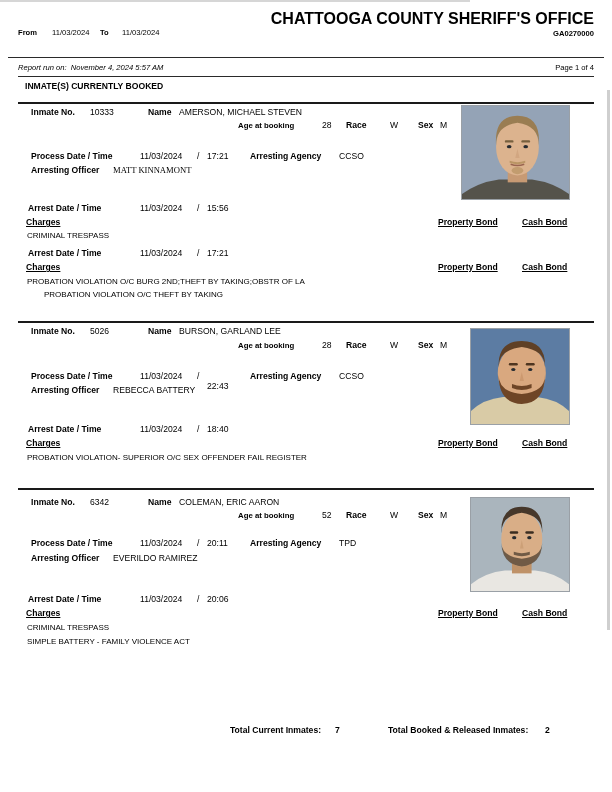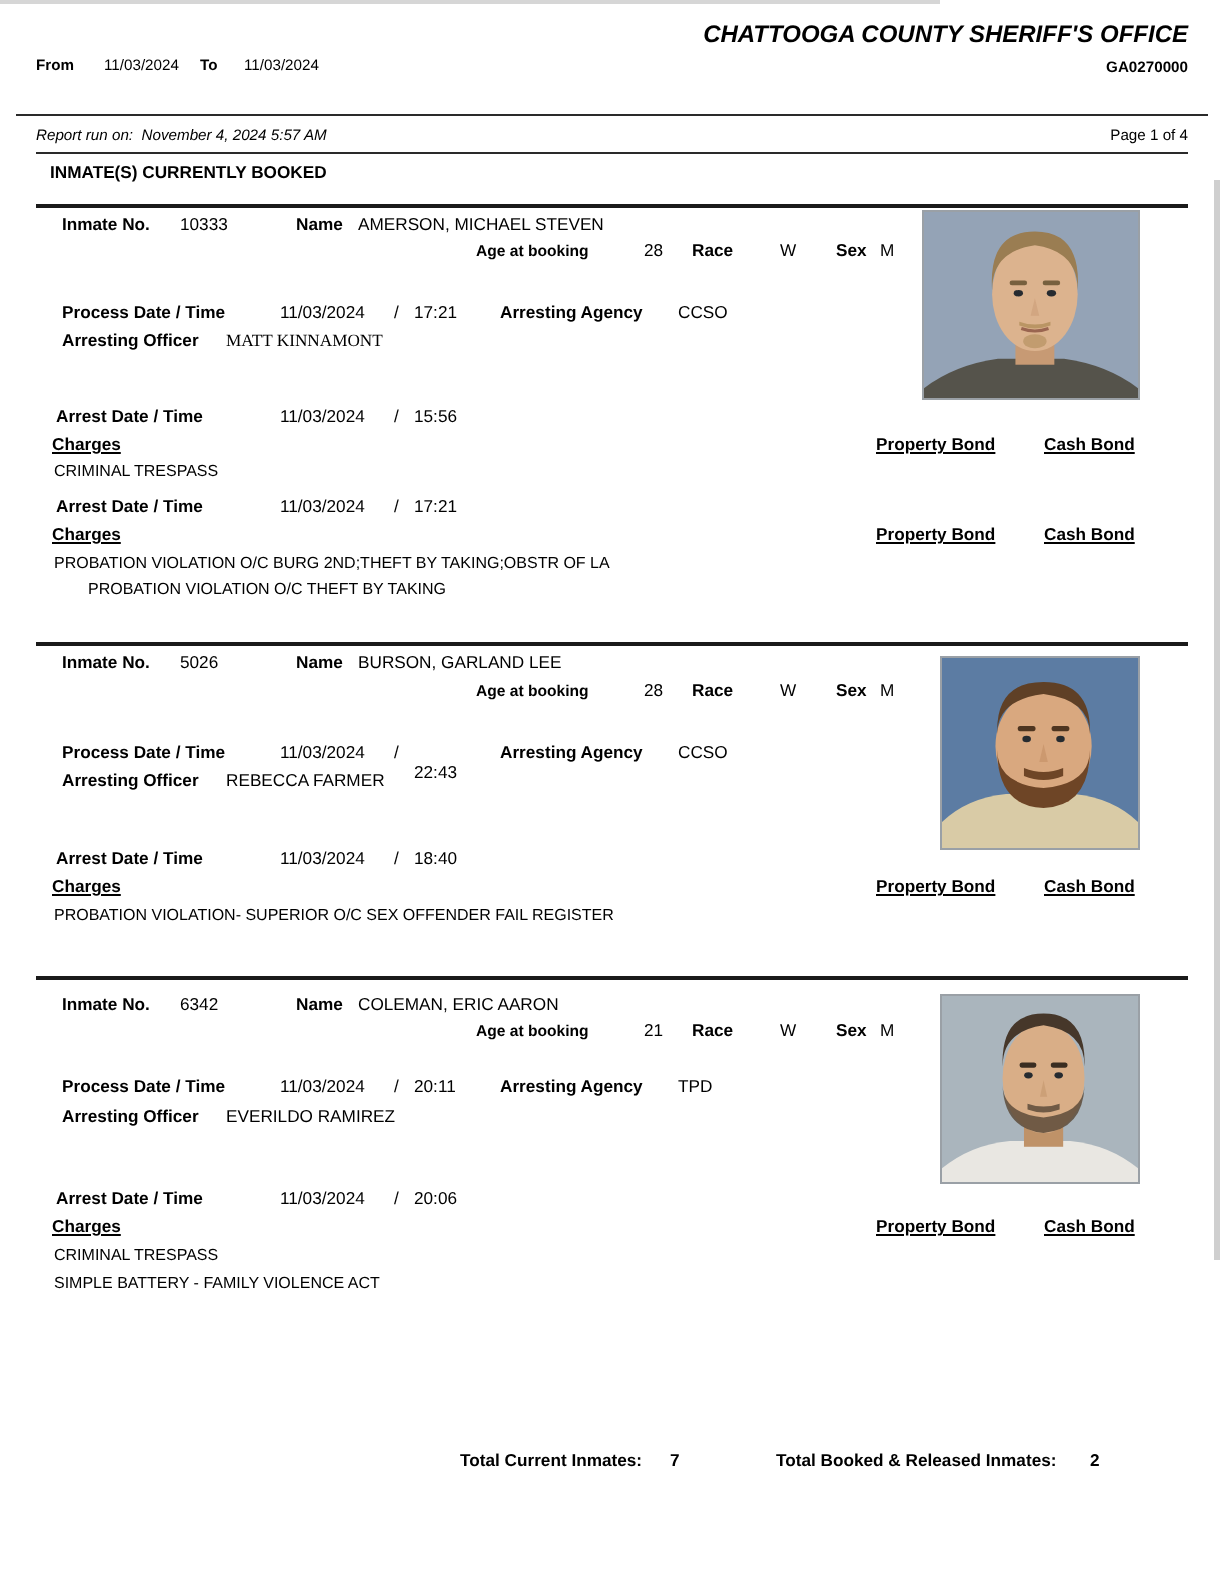--- a/index.html
+++ b/index.html
@@ -6,21 +6,21 @@
   .page {
     position:relative; width:612px; height:792px; background:#ffffff;
     font-family:"Liberation Sans","DejaVu Sans",sans-serif; color:#000;
     overflow:hidden;
   }
   .abs { position:absolute; white-space:nowrap; }
   .b { font-weight:bold; }
   .i { font-style:italic; }
   .u { text-decoration:underline; }
   .fs-title  { font-size:15.5px; letter-spacing:.2px; }
-  .fs-office { font-size:12px;font-style:italic; }
+  .fs-office { font-size:16px; }
   .fs-sm     { font-size:7.6px; }
   .fs-body   { font-size:8.6px; }
   .fs-charge { font-size:8px; }
   .fs-age    { font-size:7.8px; }
   .hr  { position:absolute; background:#2a2a2a; height:1px; }
   .hr2 { position:absolute; background:#1a1a1a; height:1.6px; }
   .record { position:absolute; left:0; width:612px; }
   .photo { position:absolute; border:1px solid #9aa0a6; box-sizing:border-box; }
   .photo svg { display:block; width:100%; height:100%; }
   .edge-top { position:absolute; left:0; top:0; width:470px; height:2px; background:#d6d6d6; }
@@ -134,21 +134,21 @@
     <span class="abs fs-body" style="left:440px; top:18px;">M</span>
 
     <span class="abs b fs-body" style="left:31px; top:49px;">Process Date / Time</span>
     <span class="abs fs-body" style="left:140px; top:49px;">11/03/2024</span>
     <span class="abs fs-body" style="left:197px; top:49px;">/</span>
     <span class="abs fs-body" style="left:207px; top:59px;text-align:center;">22:43</span>
     <span class="abs b fs-body" style="left:250px; top:49px;">Arresting Agency</span>
     <span class="abs fs-body" style="left:339px; top:49px;">CCSO</span>
 
     <span class="abs b fs-body" style="left:31px; top:63px;">Arresting Officer</span>
-    <span class="abs fs-body" style="left:113px; top:63px;">REBECCA FARMER</span>
+    <span class="abs fs-body" style="left:113px; top:63px;">REBECCA BATTERY</span>
 
     <span class="abs b fs-body" style="left:28px; top:102px;">Arrest Date / Time</span>
     <span class="abs fs-body" style="left:140px; top:102px;">11/03/2024</span>
     <span class="abs fs-body" style="left:197px; top:102px;">/</span>
     <span class="abs fs-body" style="left:207px; top:102px;">18:40</span>
     <span class="abs b u fs-body" style="left:26px; top:116px;">Charges</span>
     <span class="abs b u fs-body" style="left:438px; top:116px;">Property Bond</span>
     <span class="abs b u fs-body" style="left:522px; top:116px;">Cash Bond</span>
     <span class="abs fs-charge" style="left:27px; top:131px;">PROBATION VIOLATION- SUPERIOR O/C SEX OFFENDER FAIL REGISTER</span>
 
@@ -172,21 +172,21 @@
 
   <div class="hr2" style="left:18px; top:488px; width:576px;"></div>
 
   <div class="record" style="top:488px; height:178px;">
     <span class="abs b fs-body" style="left:31px; top:9px;">Inmate No.</span>
     <span class="abs fs-body" style="left:90px; top:9px;">6342</span>
     <span class="abs b fs-body" style="left:148px; top:9px;">Name</span>
     <span class="abs fs-body" style="left:179px; top:9px;">COLEMAN, ERIC AARON</span>
 
     <span class="abs b fs-age" style="left:238px; top:23px;">Age at booking</span>
-    <span class="abs fs-body" style="left:322px; top:22px;">21</span>
+    <span class="abs fs-body" style="left:322px; top:22px;">52</span>
     <span class="abs b fs-body" style="left:346px; top:22px;">Race</span>
     <span class="abs fs-body" style="left:390px; top:22px;">W</span>
     <span class="abs b fs-body" style="left:418px; top:22px;">Sex</span>
     <span class="abs fs-body" style="left:440px; top:22px;">M</span>
 
     <span class="abs b fs-body" style="left:31px; top:50px;">Process Date / Time</span>
     <span class="abs fs-body" style="left:140px; top:50px;">11/03/2024</span>
     <span class="abs fs-body" style="left:197px; top:50px;">/</span>
     <span class="abs fs-body" style="left:207px; top:50px;">20:11</span>
     <span class="abs b fs-body" style="left:250px; top:50px;">Arresting Agency</span>

